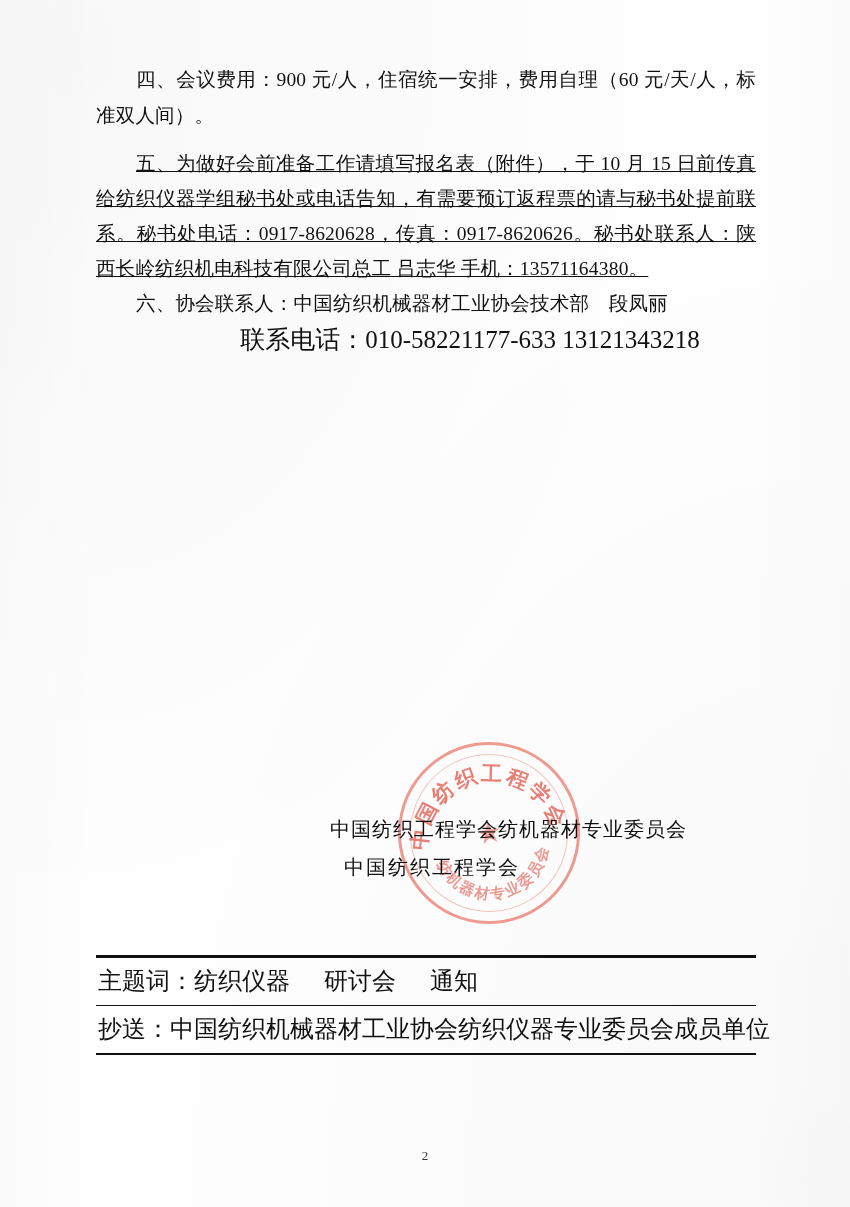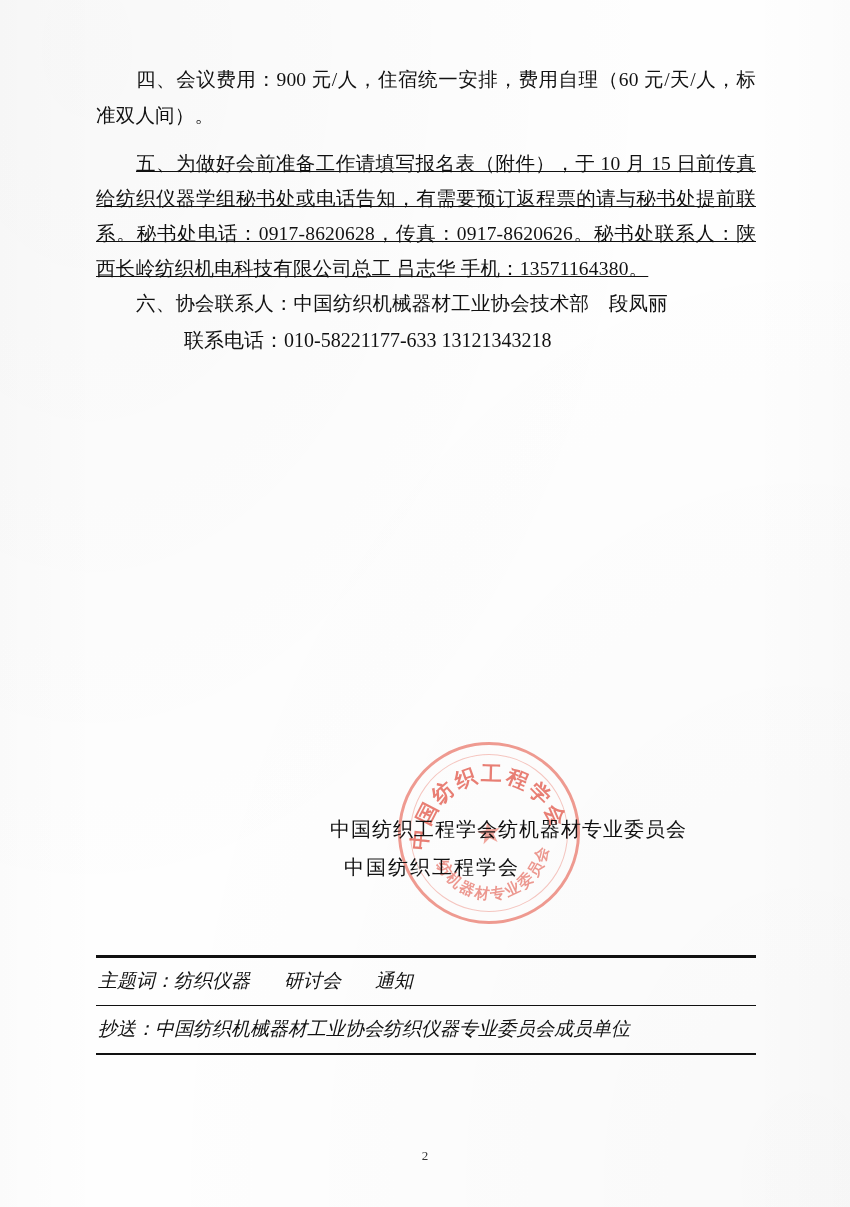--- a/index.html
+++ b/index.html
@@ -48,23 +48,24 @@
     text-indent: 40px;
   }
   .para-tight {
     line-height: 35px;
     text-decoration: underline;
   }
   .spacer-sm { height: 12px; }
   .spacer-md { height: 26px; }
 
   .sub-line {
-    font-size: 20px;
+    font-size: 25px;
     line-height: 36px;
     padding-left: 88px;
+    text-align: center;
   }
 
   
   .sign-block {
     position: absolute;
     left: 330px;
     top: 810px;
     width: 420px;
     font-size: 20px;
     line-height: 38px;
@@ -132,25 +133,24 @@
   }
   .rule-thick {
     height: 2.5px;
     background: #111;
   }
   .rule-thin {
     height: 1.2px;
     background: #111;
   }
   .footer-row {
-    font-size: 19px;
+    font-size: 24px;
     line-height: 34px;
     padding: 6px 2px 7px 2px;
     white-space: nowrap;
-    font-style: italic;
   }
   .kw-gap { display: inline-block; width: 34px; }
 
   .page-number {
     position: absolute;
     left: 0;
     right: 0;
     top: 1148px;
     text-align: center;
     font-size: 13px;

